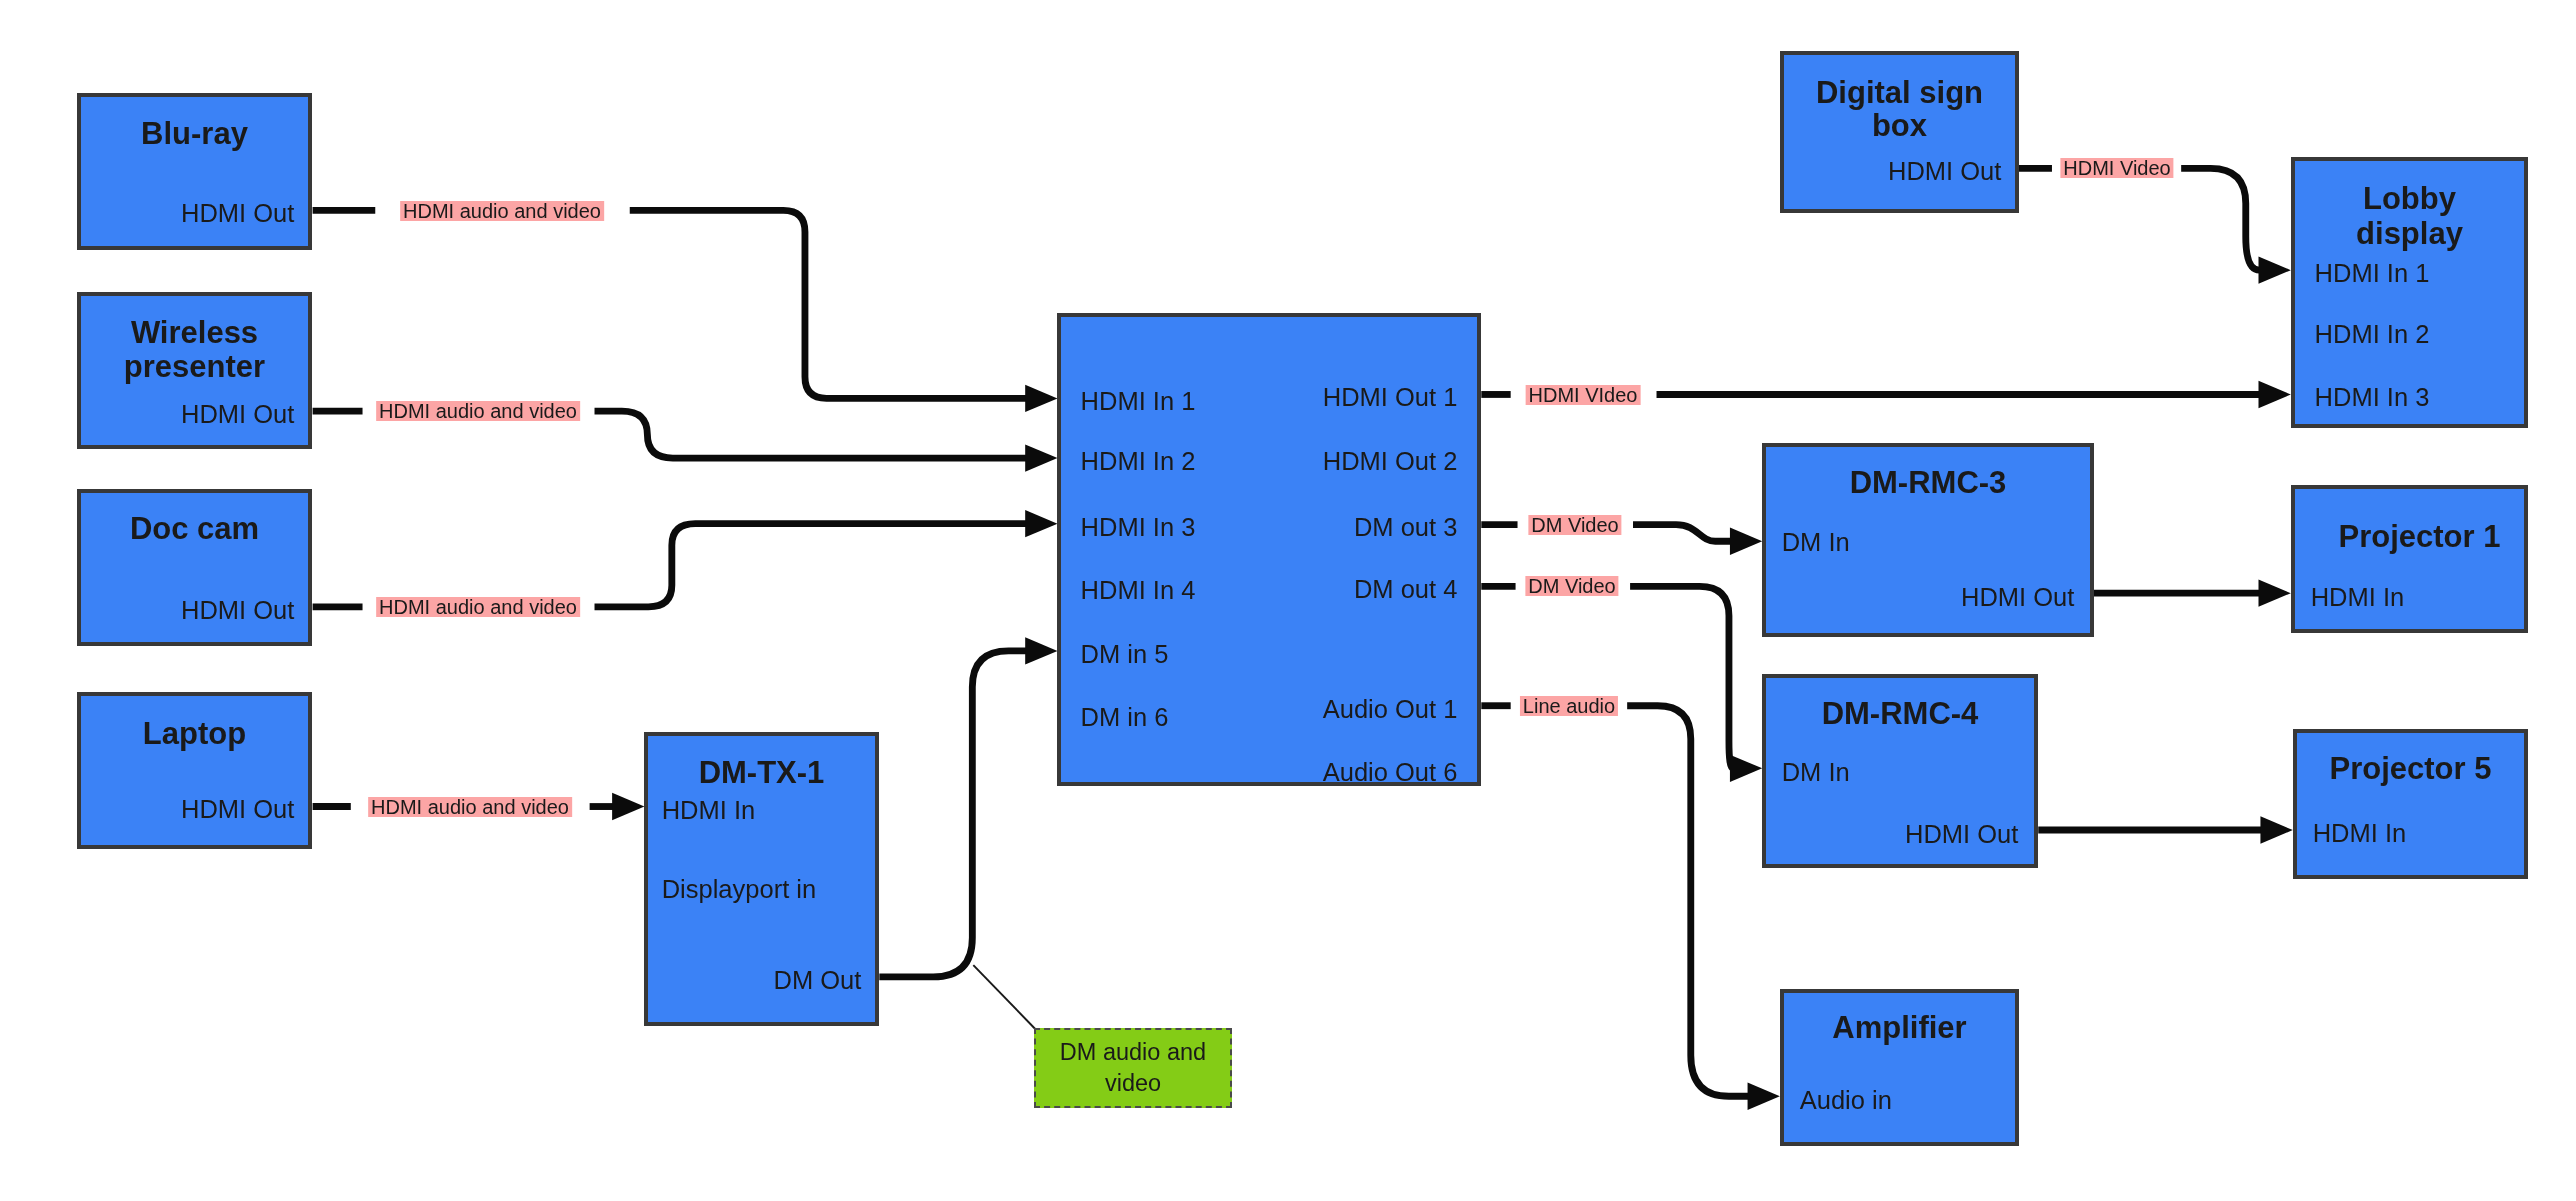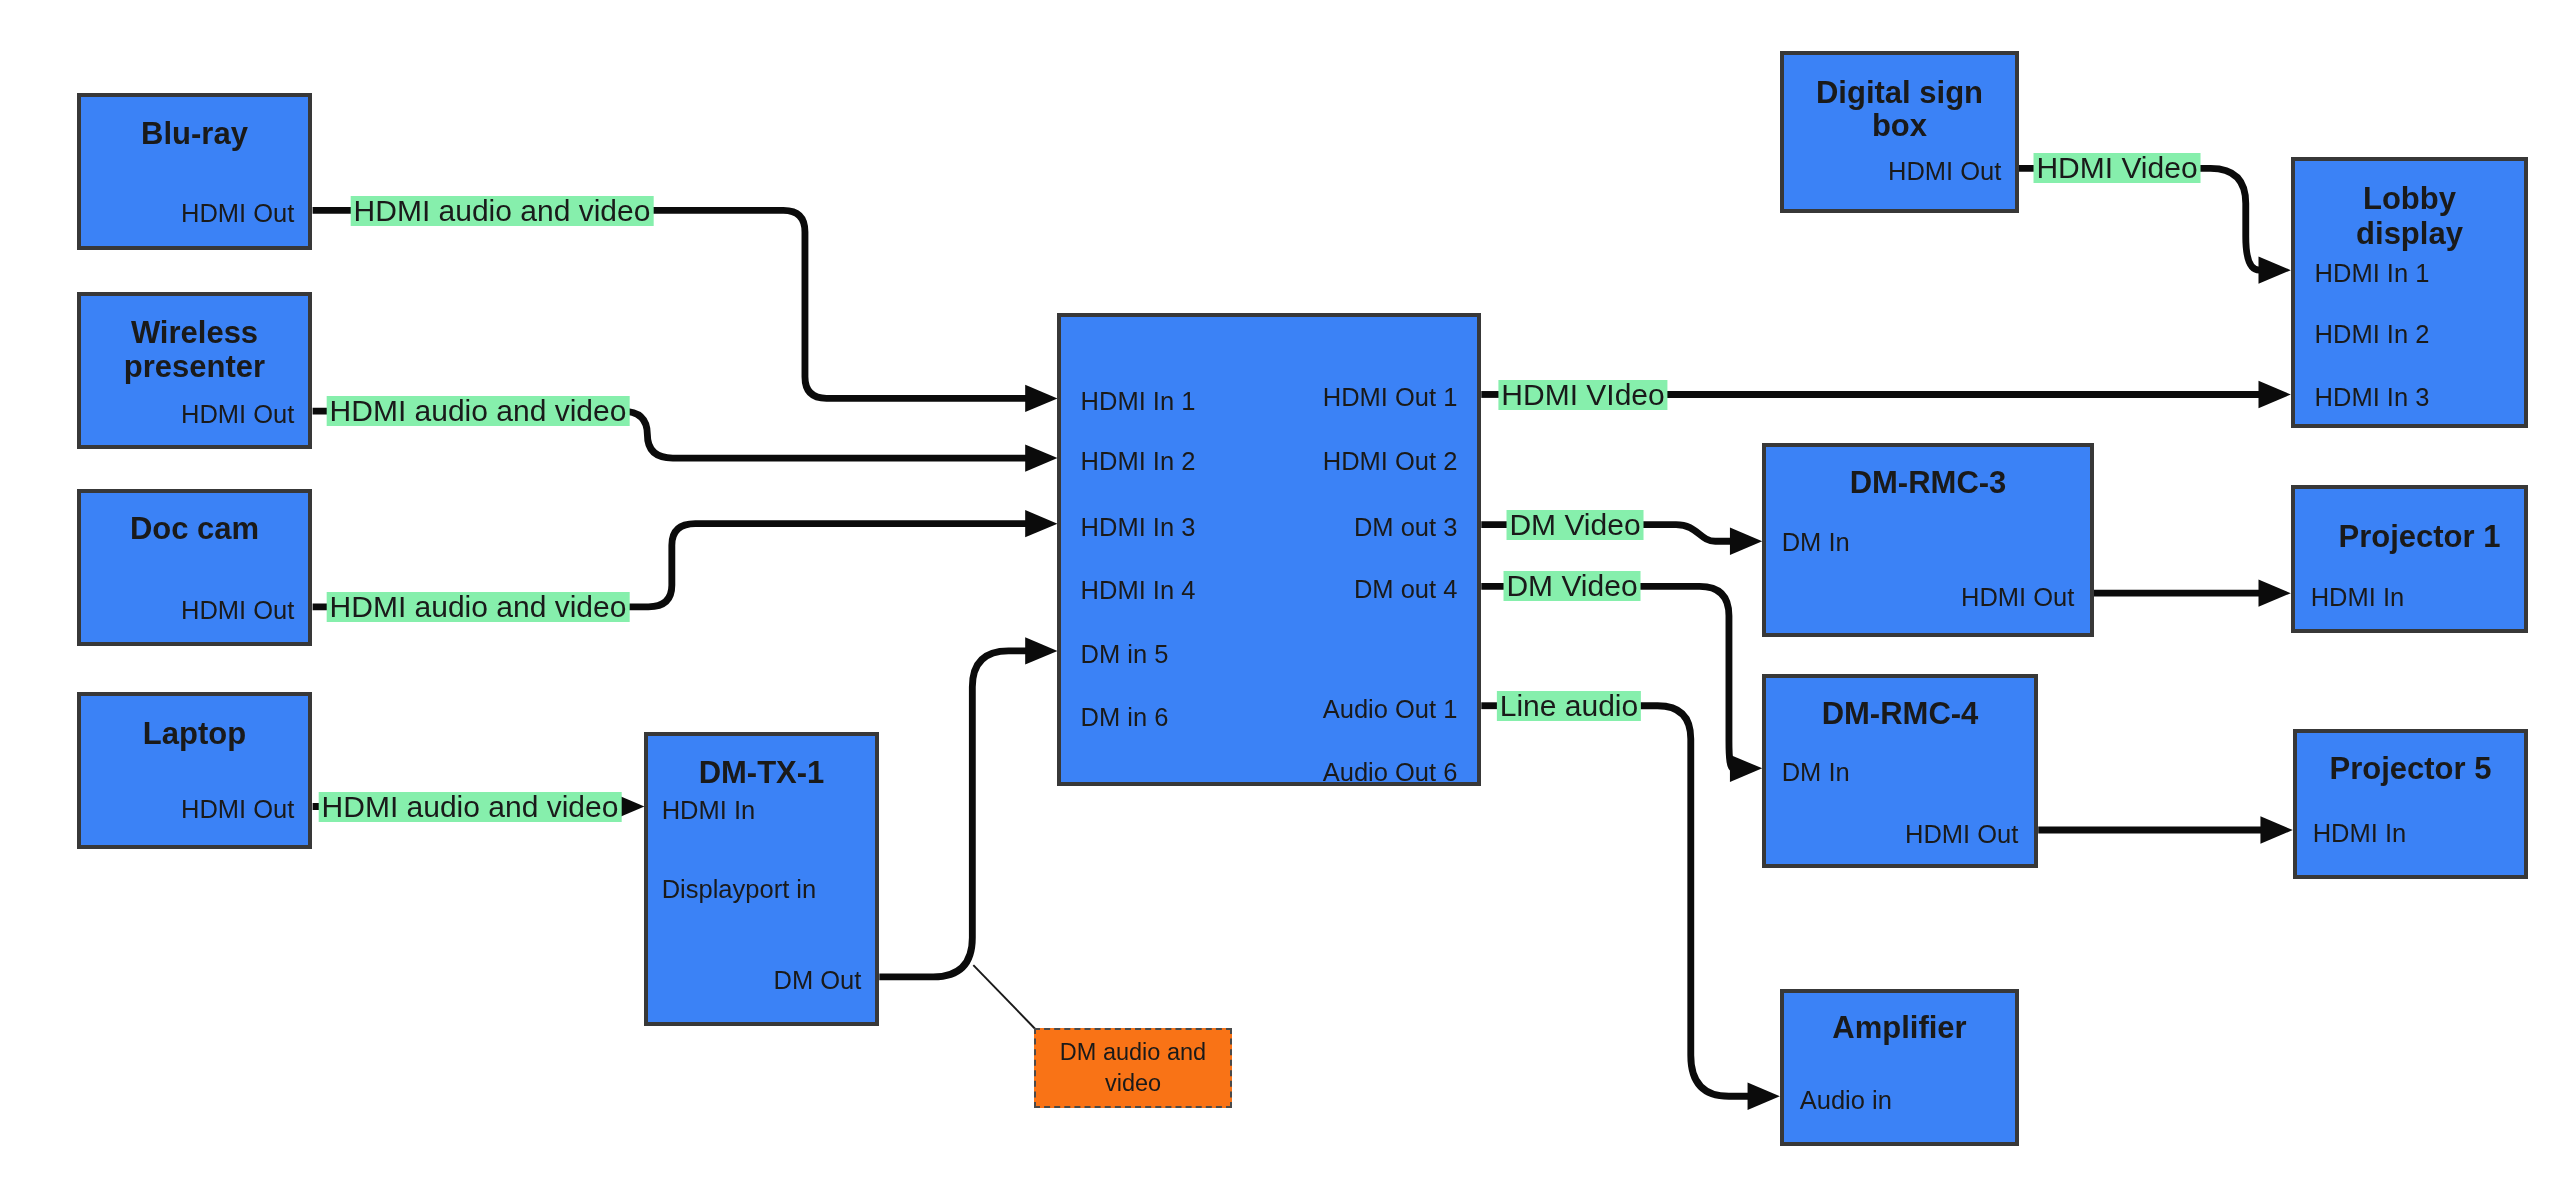--- a/index.html
+++ b/index.html
@@ -21,25 +21,25 @@
     font-weight:bold;font-size:31px;line-height:1;white-space:nowrap;
     transform:translateY(-50%);
   }
   .port{
     position:absolute;font-size:25.5px;line-height:1;white-space:nowrap;
     transform:translateY(-50%);
   }
   .port-left{left:19.6px;}
   .port-right{right:13.7px;text-align:right;}
   .wire-label{
-    position:absolute;font-size:30px;line-height:1;white-space:nowrap;
-    transform:translate(-50%,-50%);background:#86efac;padding:0 2.9px;
+    position:absolute;font-size:20px;line-height:1;white-space:nowrap;
+    transform:translate(-50%,-50%);background:#fca5a5;padding:0 2.9px;
   }
   .note{
-    position:absolute;box-sizing:border-box;border:2px dashed #4a4a4a;background:#f97316;
+    position:absolute;box-sizing:border-box;border:2px dashed #4a4a4a;background:#84cc16;
     display:flex;flex-direction:column;align-items:center;justify-content:center;
     font-size:23.5px;line-height:1.3;text-align:center;
   }
 </style>
 </head>
 <body>
 
 <div class="canvas">
 
   <svg class="wires" viewBox="0 0 2631 1227">

